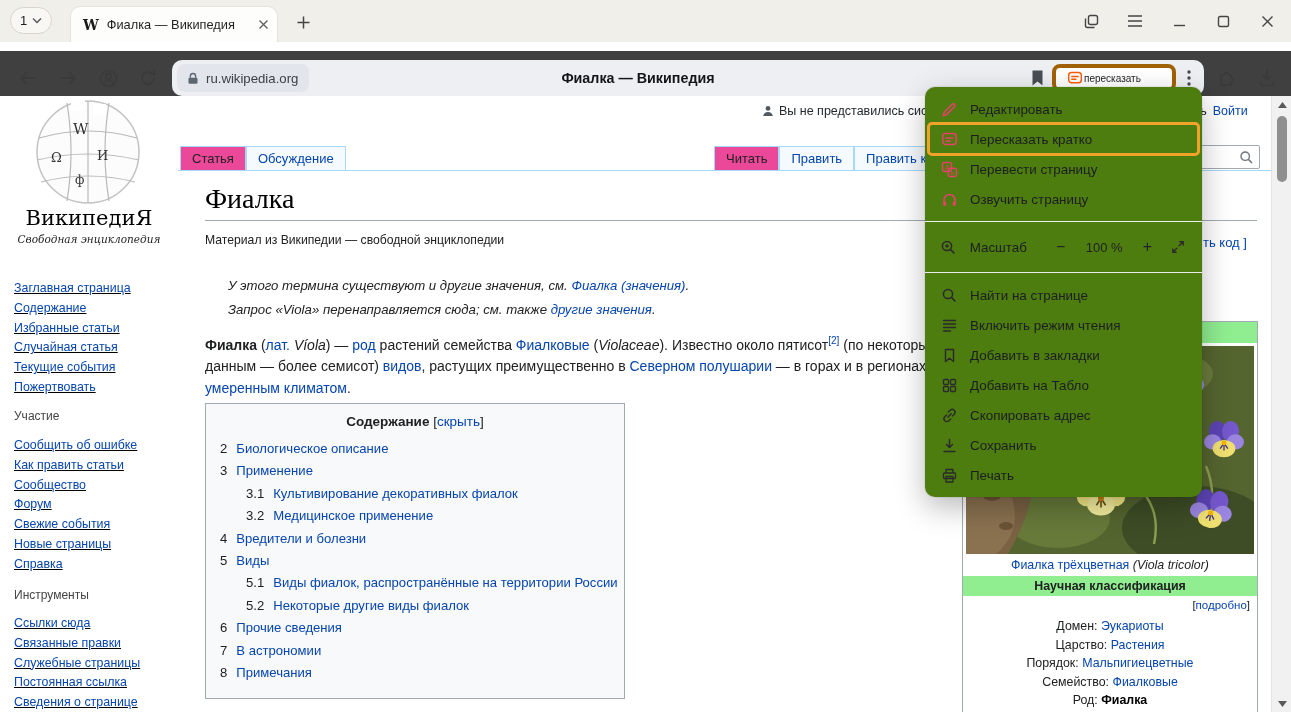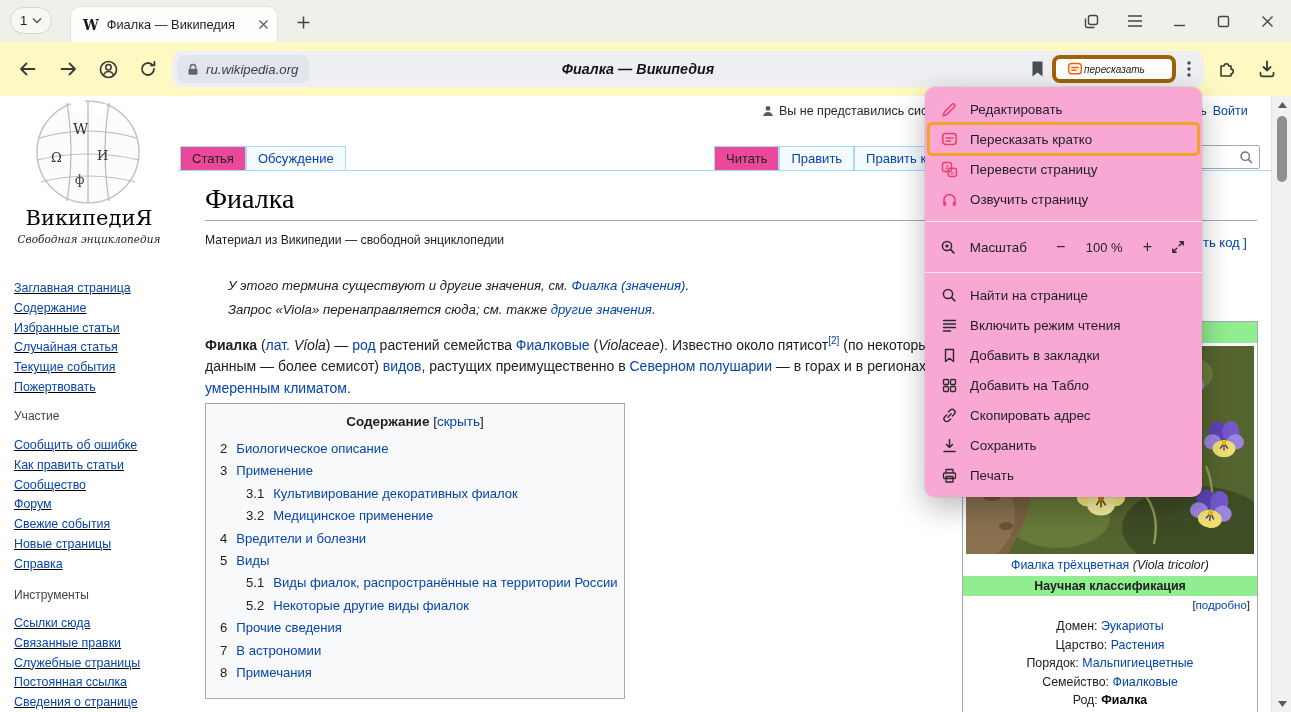--- a/index.html
+++ b/index.html
@@ -12,21 +12,21 @@
   .tab-counter { position: absolute; left: 10px; top: 7px; height: 27px; display: flex; align-items: center; gap: 5px;
     padding: 0 9px; border: 1px solid #d8d5cc; border-radius: 14px; background: #f8f7f3; font-size: 13px; color: #222; }
   .tab { position: absolute; left: 70px; top: 6px; width: 208px; height: 36px; background: #fdfdfb;
     border: 1px solid #e4e2da; border-bottom: none; border-radius: 10px 10px 0 0; display: flex; align-items: center; gap: 8px; padding: 0 8px 0 12px; }
   .tab-favicon { font-family: "DejaVu Serif", serif; font-weight: bold; font-size: 14px; color: #1a1a1a; }
   .tab-title { flex: 1; font-size: 12.8px; color: #1f1f1f; white-space: nowrap; overflow: hidden; text-overflow: ellipsis; }
   .newtab { position: absolute; left: 292px; top: 11px; width: 22px; height: 22px; display: flex; align-items: center; justify-content: center; }
   .winbtn { position: absolute; top: 12px; width: 18px; height: 18px; display: flex; align-items: center; justify-content: center; }
 
   
-  .toolbar { position: absolute; top: 42px; left: 0; right: 0; height: 54px; background: #fef9c3; font-style: italic; }
+  .toolbar { position: absolute; top: 51px; left: 0; right: 0; height: 54px; background: #404040; }
   .navbtn { position: absolute; top: 16px; width: 22px; height: 22px; display: flex; align-items: center; justify-content: center; }
   .addressbar { position: absolute; left: 172px; top: 9px; width: 1032px; height: 36px; background: #edeff3; border-radius: 10px; }
   .site-chip { position: absolute; left: 5px; top: 4px; height: 28px; display: flex; align-items: center; gap: 6px;
     padding: 0 11px 0 9px; background: #e2e5eb; border-radius: 8px; font-size: 13.2px; color: #3b4046; }
   .ab-title { position: absolute; left: 200px; right: 300px; top: 0; height: 36px; line-height: 36px; text-align: center;
     font-size: 14.3px; color: #141517; font-weight: bold; }
   .ab-bookmark { position: absolute; right: 159px; top: 9px; }
   .retell-btn { position: absolute; right: 28px; top: 4px; height: 28px; width: 124px; background: #fff; border-radius: 8px;
     border: 4px solid #a16207; display: flex; align-items: center; padding: 0 10px; font-size: 10px; color: #1d1f22; }
   .kebab { position: absolute; right: 6px; top: 7px; width: 18px; height: 22px; display: flex; align-items: center; justify-content: center; }
@@ -86,21 +86,21 @@
   .ib-caption .i { font-style: italic; }
   .ib-head2 { background: var(--taxobox_green, #90ee90); line-height: 20px; font-weight: bold; }
   .ib-details { text-align: right; font-size: 11.5px; padding: 3px 7px 0; }
   .ib-details a { color: var(--wiki_link, #0645ad); text-decoration: none; }
   .ib-rows { padding: 6px 0 10px; }
   .ib-row { line-height: 18.6px; }
   .ib-row a { color: var(--wiki_link, #0645ad); text-decoration: none; }
   .ib-row .valb { font-weight: bold; color: #000; }
 
   
-  .menu { position: absolute; left: 925px; top: 87px; width: 277px; background: #f9a8d4; border-radius: 10px; z-index: 100;
+  .menu { position: absolute; left: 925px; top: 87px; width: 277px; background: #4d7c0f; border-radius: 10px; z-index: 100;
     box-shadow: 0 0 0 1px rgba(0,0,0,.05), 0 10px 30px rgba(0,0,0,.28); padding: 7px 0; }
   .m-item { position: relative; height: 30px; display: flex; align-items: center; gap: 12px; padding: 0 15px; font-size: 13.4px; color: #1c1e21; }
   .m-item.hl::after { content: ""; position: absolute; left: 2px; right: 2px; top: -2px; bottom: -2px;
     border: 3px solid var(--highlight, #f0a22b); border-radius: 5px; pointer-events: none; }
   .m-div { height: 1px; background: #ececec; margin: 7px 0; }
   .m-zoom { height: 36px; display: flex; align-items: center; gap: 12px; padding: 0 15px; font-size: 13.4px; color: #1c1e21; }
   .m-zoom .spacer { flex: 1; }
   .zbtn { width: 20px; text-align: center; font-size: 16px; color: #222; }
   .zval { width: 44px; text-align: center; font-size: 13px; color: #222; }
   .mi { width: 18px; height: 18px; display: flex; align-items: center; justify-content: center; }

